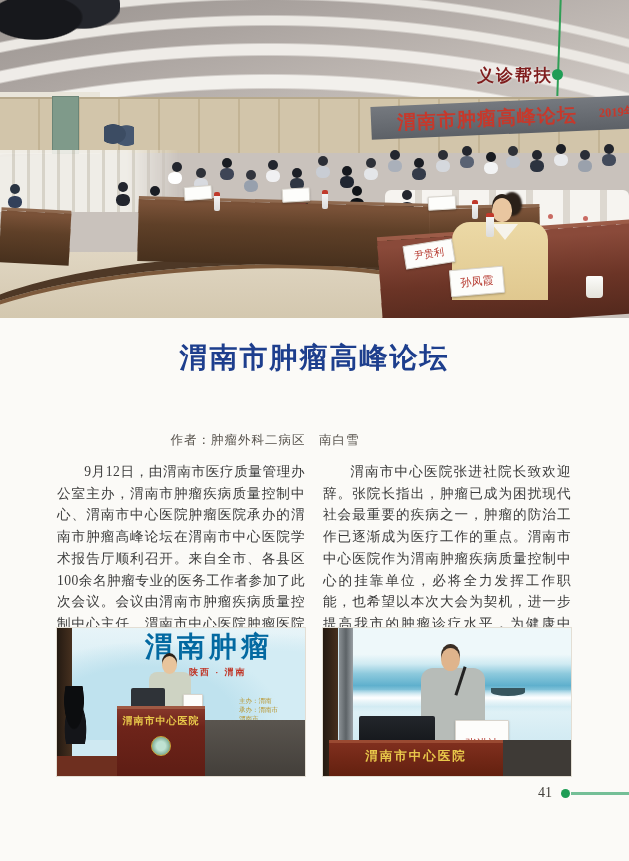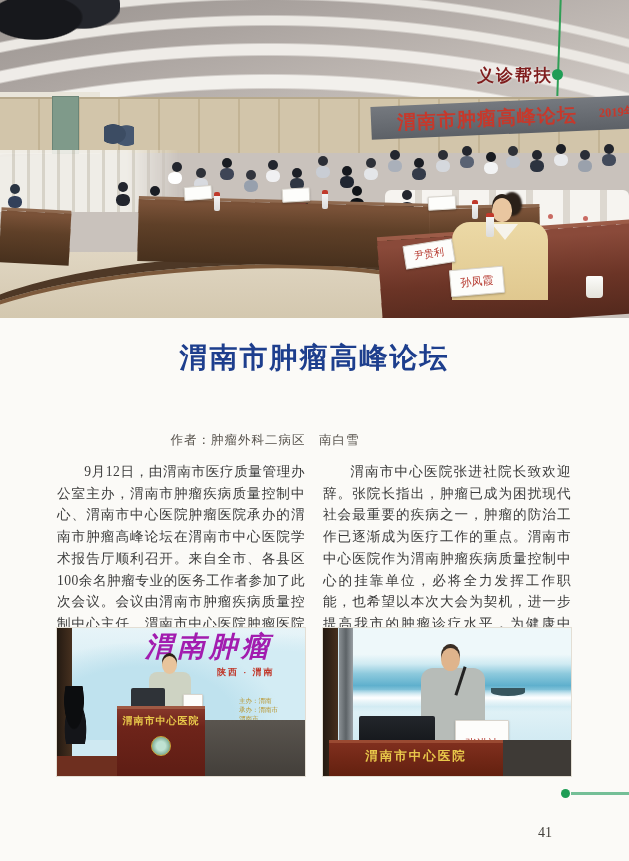--- a/index.html
+++ b/index.html
@@ -92,23 +92,23 @@
   .photo{top:628px;width:248px;height:148px;overflow:hidden;background:#cfe9f2;box-shadow:0 0 0 1px #e3ded4;}
   .ph-left{left:57px;} .ph-right{left:323px;}
   .pillar{left:0;top:0;width:15px;height:148px;background:linear-gradient(90deg,#241a12,#46301f);}
   .speakers{left:2px;top:58px;width:30px;height:58px;
     background:radial-gradient(ellipse at 50% 25%,#0c0d0f 0 45%,transparent 48%),
                radial-gradient(ellipse at 55% 75%,#141519 0 45%,transparent 48%);}
   .screenL{left:15px;top:0;width:233px;height:112px;
     background:radial-gradient(ellipse at 30% 80%,#bfe2ee 0 40%,transparent 60%),
                radial-gradient(ellipse at 80% 55%,#d3ecf4 0 45%,transparent 65%),
                linear-gradient(#e7f4f8,#c2e4ef);}
-  .screenL-title{left:88px;top:0;width:200px;color:#a21caf;font-weight:bold;font-size:28px;
-    letter-spacing:4px;white-space:nowrap;font-style:italic;}
-  .screenL-sub{left:160px;top:38px;color:#c0392b;font-size:9px;letter-spacing:2px;font-weight:bold;}
+  .screenL-title{left:88px;top:0;width:200px;color:#0369a1;font-weight:bold;font-size:28px;
+    letter-spacing:4px;white-space:nowrap;}
+  .screenL-sub{left:132px;top:38px;color:#c0392b;font-size:9px;letter-spacing:2px;font-weight:bold;}
   .credits{left:182px;top:68px;width:70px;color:#b8952e;font-size:6.5px;line-height:9px;text-align:left;}
   .floorL{left:140px;top:92px;width:108px;height:56px;background:linear-gradient(#5a554f,#433f3a);}
   .carpetL{left:0;top:128px;width:64px;height:20px;background:#6e2f1f;}
   .manL-head{left:105px;top:28px;width:15px;height:18px;border-radius:50%;background:#e8c49c;
     box-shadow:0 -3px 0 #2b2118;}
   .manL-body{left:92px;top:44px;width:42px;height:38px;border-radius:8px 8px 0 0;background:#ced3c3;}
   .laptopL{left:74px;top:60px;width:34px;height:22px;background:#2f3338;border-radius:2px;}
   .cardL{left:126px;top:66px;width:18px;height:13px;}
   .podiumL{left:60px;top:78px;width:88px;height:70px;
     background:linear-gradient(#8a3a2c,#6e241a 30%,#5e1d14);box-shadow:inset 0 3px 0 #a05a44;}
@@ -127,21 +127,21 @@
   .manR-body{left:98px;top:40px;width:64px;height:72px;border-radius:12px 12px 0 0;background:#b7bcb8;}
   .mic{left:136px;top:38px;width:3px;height:30px;background:#222;transform:rotate(18deg);}
   .laptopR{left:36px;top:88px;width:76px;height:30px;background:linear-gradient(#23262b,#14161a);border-radius:2px;}
   .cardR{left:132px;top:92px;width:52px;height:30px;font-size:11px;align-items:flex-end;}
   .podiumR{left:6px;top:112px;width:174px;height:36px;background:linear-gradient(#82301f,#63200f);
     box-shadow:inset 0 3px 0 #9a4a32;}
   .podiumR-text{left:6px;top:120px;width:174px;text-align:center;color:#e8c84a;font-size:12.5px;
     font-weight:bold;letter-spacing:2px;}
   .floorR{left:180px;top:112px;width:68px;height:36px;background:#3e3a36;}
   
-  .pageno{left:538px;top:785px;color:#44413c;font-size:14px;margin-top:40px;}
+  .pageno{left:538px;top:785px;color:#44413c;font-size:14px;}
   .foot-dot{left:561px;top:789px;width:9px;height:9px;border-radius:50%;background:#1f9d55;}
   .foot-line{left:571px;top:792px;width:58px;height:3px;background:#74bf97;}
 </style>
 </head>
 <body>
 
 <div class="abs photo-top">
   <div class="abs ceiling"></div>
   <div class="abs projector"></div>
   <div class="abs wall-left"></div>

